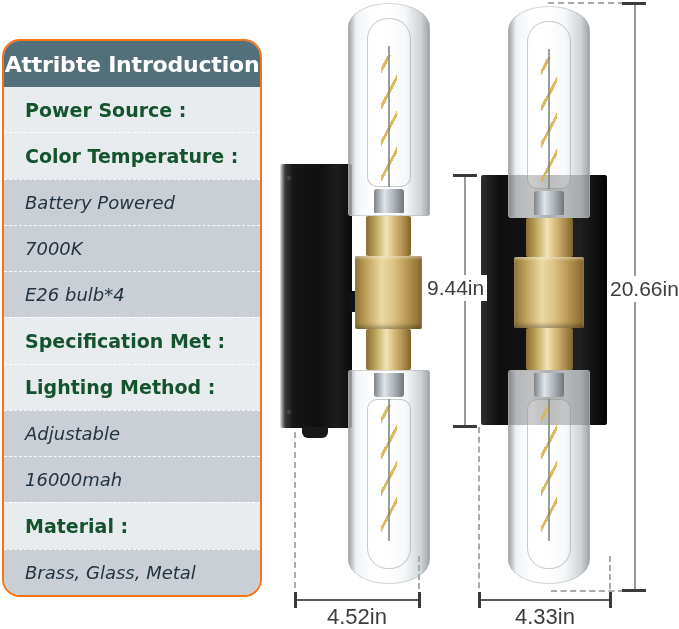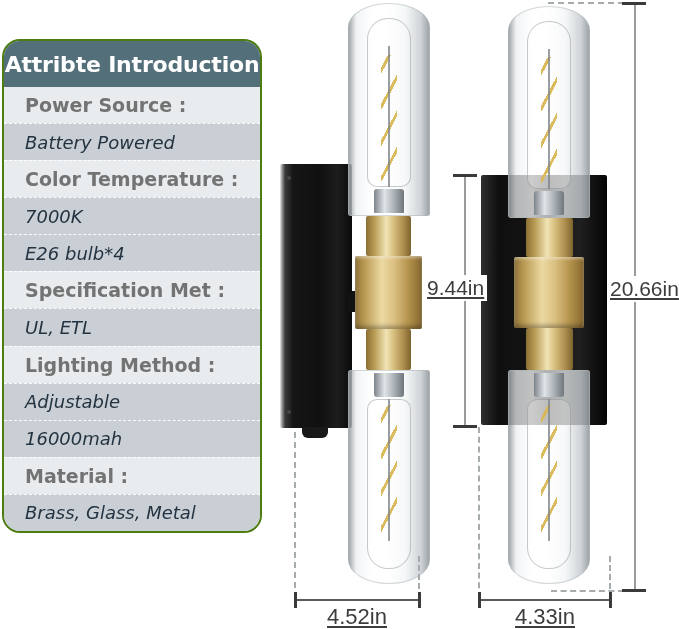--- a/index.html
+++ b/index.html
@@ -1,27 +1,27 @@
 <!DOCTYPE html>
 <html><head>
 <meta charset="utf-8">
 <style>
   html,body{margin:0;padding:0;background:#fff;}
   .canvas{position:relative;width:679px;height:629px;background:#ffffff;overflow:hidden;
           font-family:"DejaVu Sans","Liberation Sans",sans-serif;}
 
   
-  .panel{position:absolute;left:2px;top:39px;width:260px;height:494px;box-sizing:border-box;
-         border:2px solid #4d7c0f;border-radius:18px;overflow:hidden;background:#e9ecee;
+  .panel{position:absolute;left:2px;top:39px;width:260px;height:558px;box-sizing:border-box;
+         border:2px solid #f97316;border-radius:18px;overflow:hidden;background:#e9ecee;
          display:flex;flex-direction:column;}
   .panel-header{height:46px;flex:0 0 46px;background:#53707a;color:#ffffff;
                 display:flex;align-items:center;justify-content:center;
                 font-size:22px;font-weight:bold;letter-spacing:-0.2px;white-space:nowrap;}
   .rows{flex:1;display:flex;flex-direction:column;}
-  .row{flex:1;display:flex;align-items:center;padding-left:21px;color:#737373;}
+  .row{flex:1;display:flex;align-items:center;padding-left:21px;color:#14532d;}
   .row + .row{border-top:1.5px dashed rgba(255,255,255,0.9);}
   .row.lbl{background:#e9ecee;font-weight:bold;font-size:19px;}
   .row.val{background:#c9cfd4;font-style:italic;font-size:18px;color:#243341;}
 
   
   .abs{position:absolute;}
   .backplate1{left:280px;top:164px;width:72px;height:264px;z-index:1;border-radius:2px;
     background:linear-gradient(90deg,#e9e9e9 0px,#9a9a9a 2px,#3a3a3a 5px,#161616 13px,#101010 55%,#1d1d1d 80%,#0a0a0a 100%);}
   .backplate2{left:481px;top:175px;width:126px;height:250px;z-index:1;border-radius:2px;
     background:linear-gradient(90deg,#2f2f2f 0%,#0f0f0f 14%,#151515 50%,#202020 78%,#050505 100%);}
@@ -60,38 +60,37 @@
 
   
   .dim{z-index:3;}
   .vline{width:2px;background:#9a9a9a;}
   .hline{height:2px;background:#5a5a5a;}
   .tick-h{width:24px;height:3px;background:#3a3a3a;}
   .tick-v{width:3px;height:16px;background:#3a3a3a;}
   .leader-v{width:0;border-left:2px dashed #a6abae;}
   .leader-h{height:0;border-top:2px dashed #a6abae;}
   .dim-label{background:#ffffff;color:#3d3d3d;font-family:"Liberation Sans",sans-serif;
-             font-size:21px;padding:1px 3px;white-space:nowrap;text-decoration:underline;}
+             font-size:21px;padding:1px 3px;white-space:nowrap;}
   .dim-label.bottom{font-size:22px;transform:translateX(-50%);}
 </style>
 </head>
 <body>
 
 <div class="canvas">
 
   <section class="panel">
     <div class="panel-header">Attribte Introduction</div>
     <div class="rows">
       <div class="row lbl">Power Source :</div>
+      <div class="row lbl">Color Temperature :</div>
       <div class="row val">Battery Powered</div>
-      <div class="row lbl">Color Temperature :</div>
       <div class="row val">7000K</div>
       <div class="row val">E26 bulb*4</div>
       <div class="row lbl">Specification Met :</div>
-      <div class="row val">UL, ETL</div>
       <div class="row lbl">Lighting Method :</div>
       <div class="row val">Adjustable</div>
       <div class="row val">16000mah</div>
       <div class="row lbl">Material :</div>
       <div class="row val">Brass, Glass, Metal</div>
     </div>
   </section>
 
   <div>
     <div class="abs backplate1"></div>

